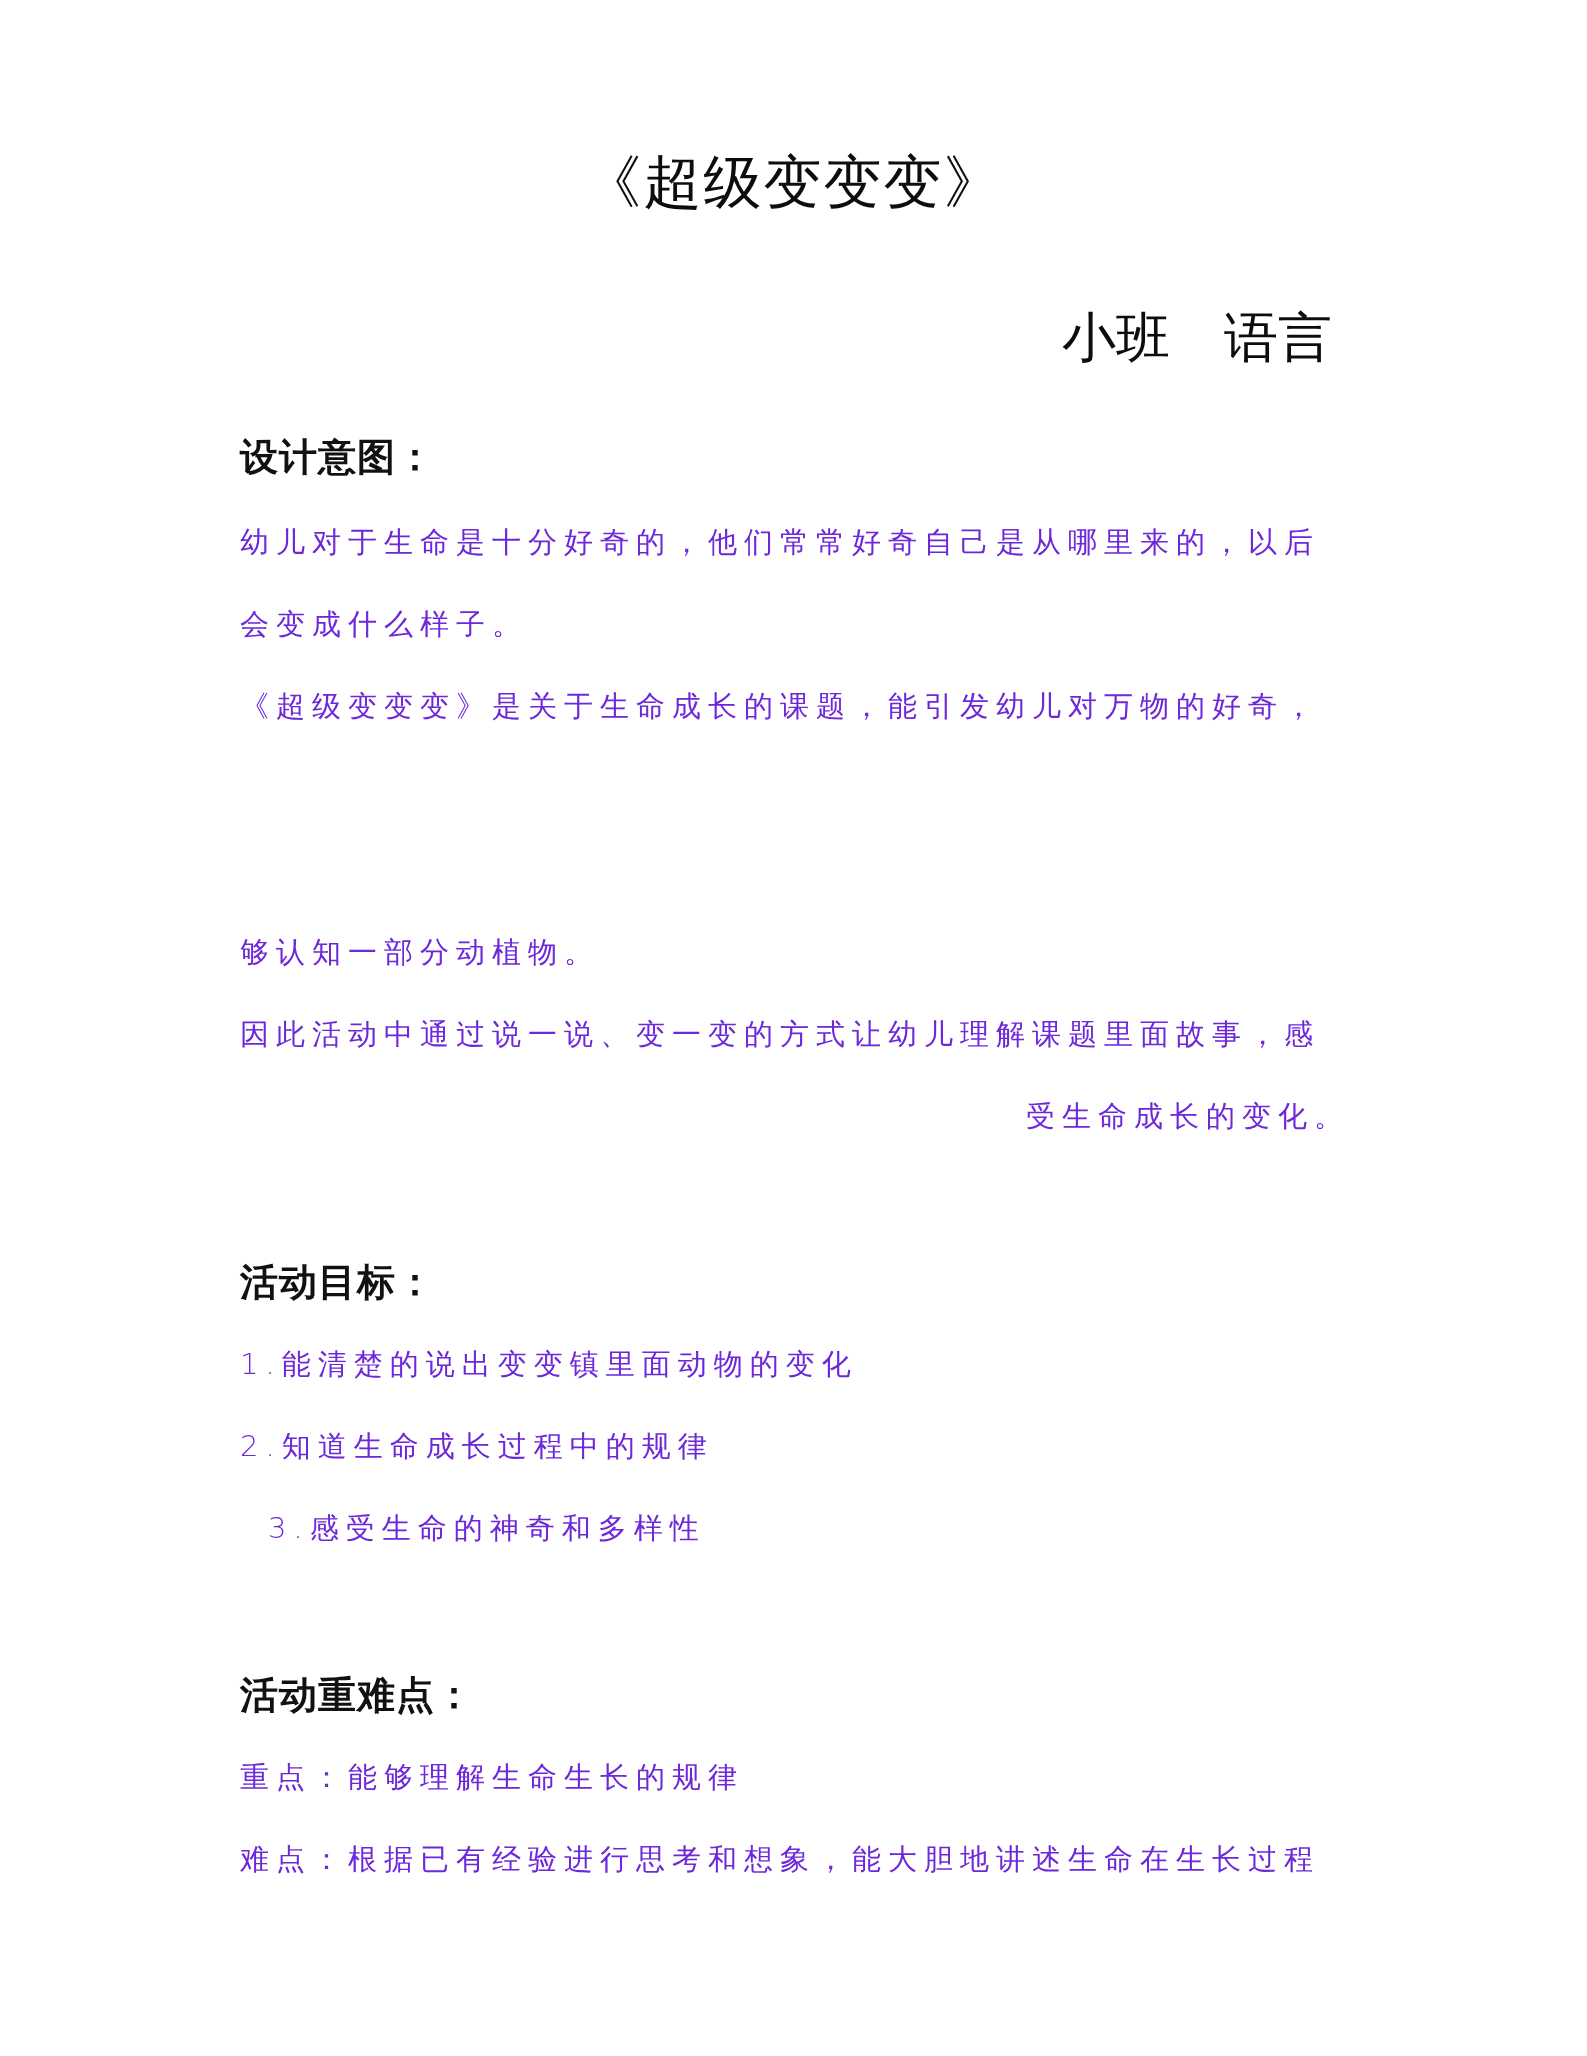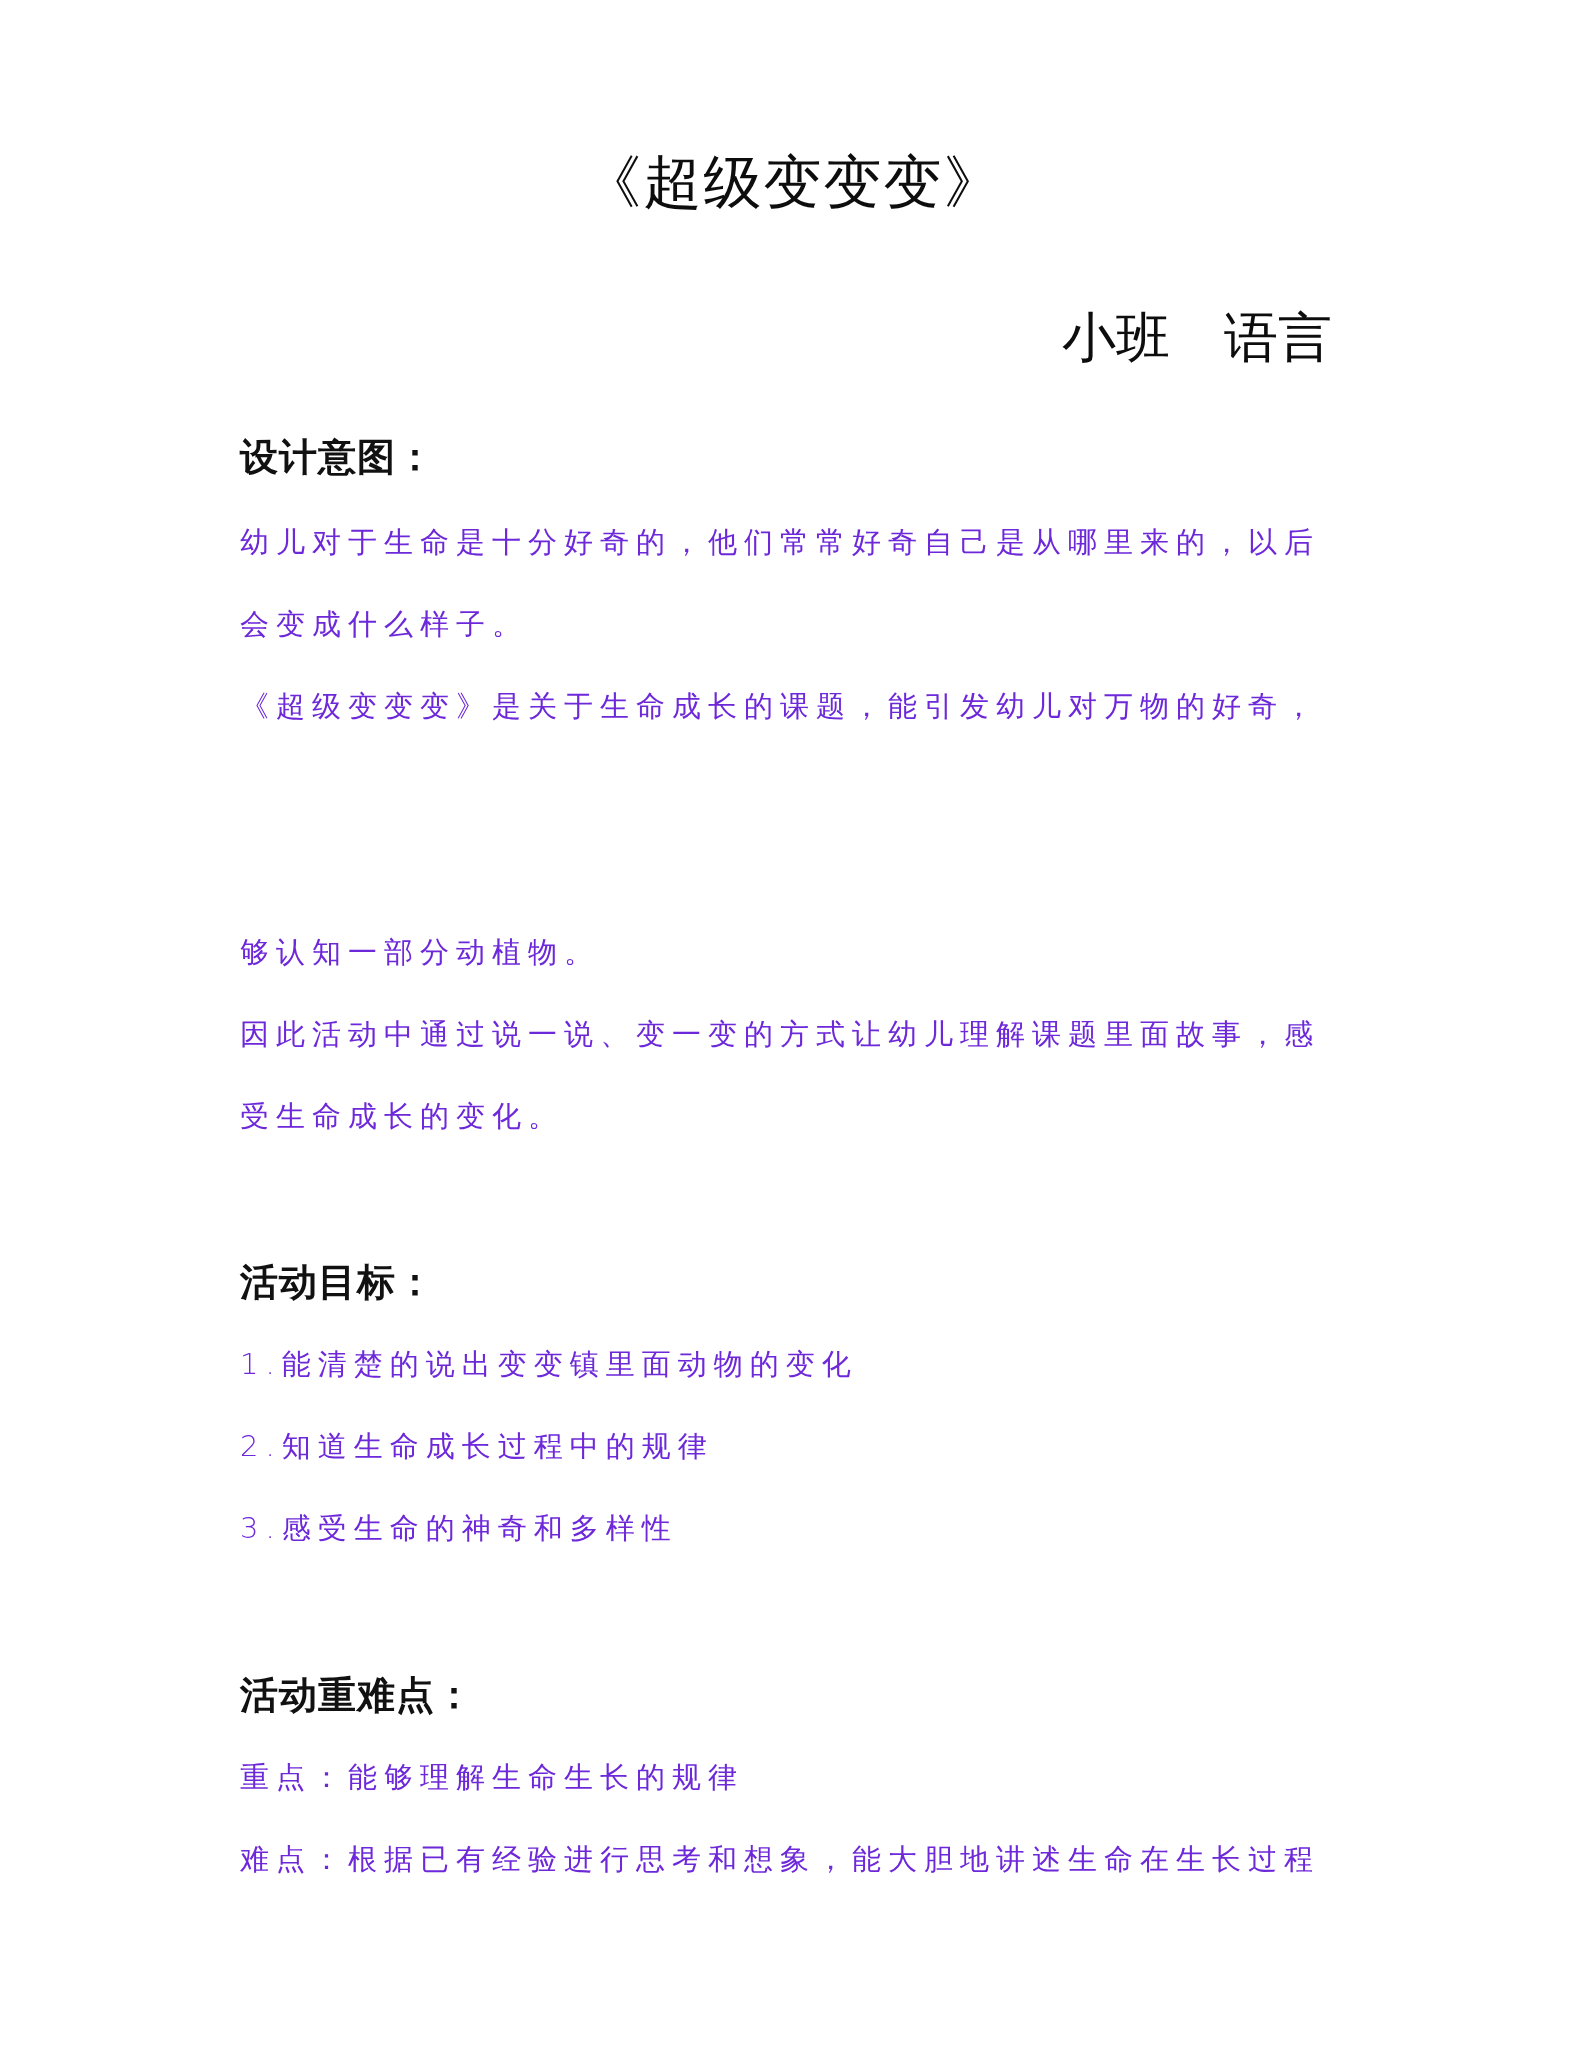--- a/index.html
+++ b/index.html
@@ -35,24 +35,24 @@
 
   <div class="title">《超级变变变》</div>
   <div class="subtitle">小班　语言</div>
 
   <div class="heading" style="top:437px;">设计意图：</div>
   <div class="line" style="top:522px;">幼儿对于生命是十分好奇的，他们常常好奇自己是从哪里来的，以后</div>
   <div class="line" style="top:604px;">会变成什么样子。</div>
   <div class="line" style="top:686px;">《超级变变变》是关于生命成长的课题，能引发幼儿对万物的好奇，</div>
   <div class="line" style="top:932px;">够认知一部分动植物。</div>
   <div class="line" style="top:1014px;">因此活动中通过说一说、变一变的方式让幼儿理解课题里面故事，感</div>
-  <div class="line" style="top:1096px;">受生命成长的变化。</div>
+  <div class="line" style="top:1096px;text-align:right;">受生命成长的变化。</div>
 
   <div class="heading" style="top:1262px;">活动目标：</div>
   <div class="line" style="top:1344px;">1.能清楚的说出变变镇里面动物的变化</div>
   <div class="line" style="top:1426px;">2.知道生命成长过程中的规律</div>
-  <div class="line" style="top:1508px;">3.感受生命的神奇和多样性</div>
+  <div class="line" style="top:1508px;margin-left:28px;">3.感受生命的神奇和多样性</div>
 
   <div class="heading" style="top:1675px;">活动重难点：</div>
   <div class="line" style="top:1757px;">重点：能够理解生命生长的规律</div>
   <div class="line" style="top:1839px;">难点：根据已有经验进行思考和想象，能大胆地讲述生命在生长过程</div>
 
 </div>
 
 </body></html>

